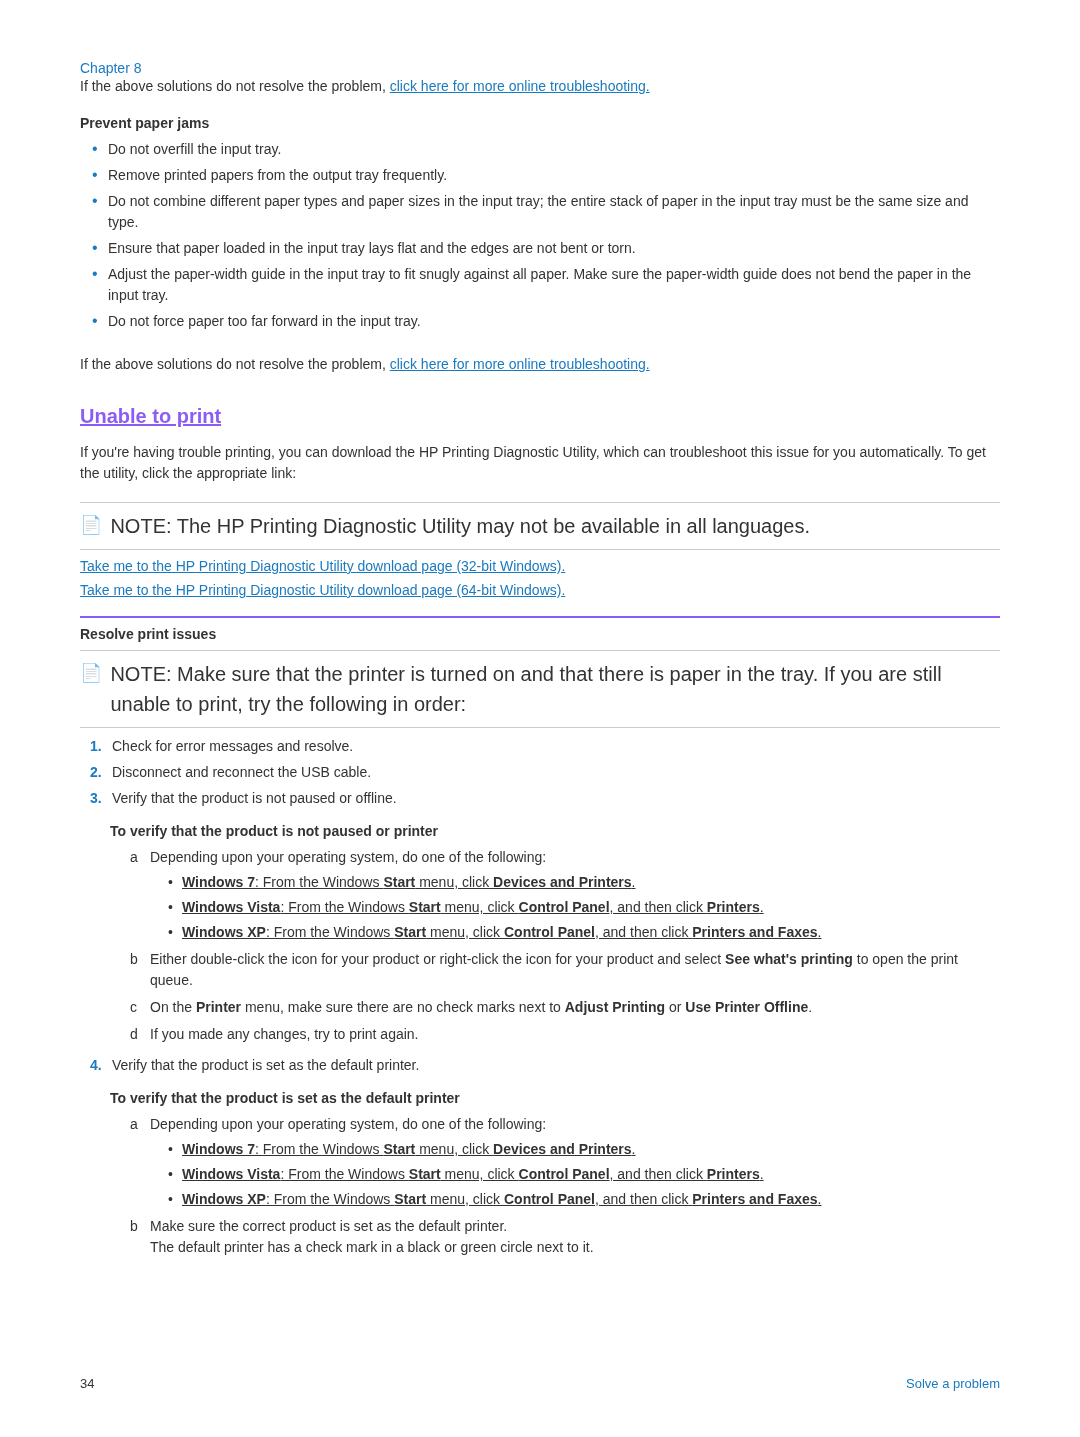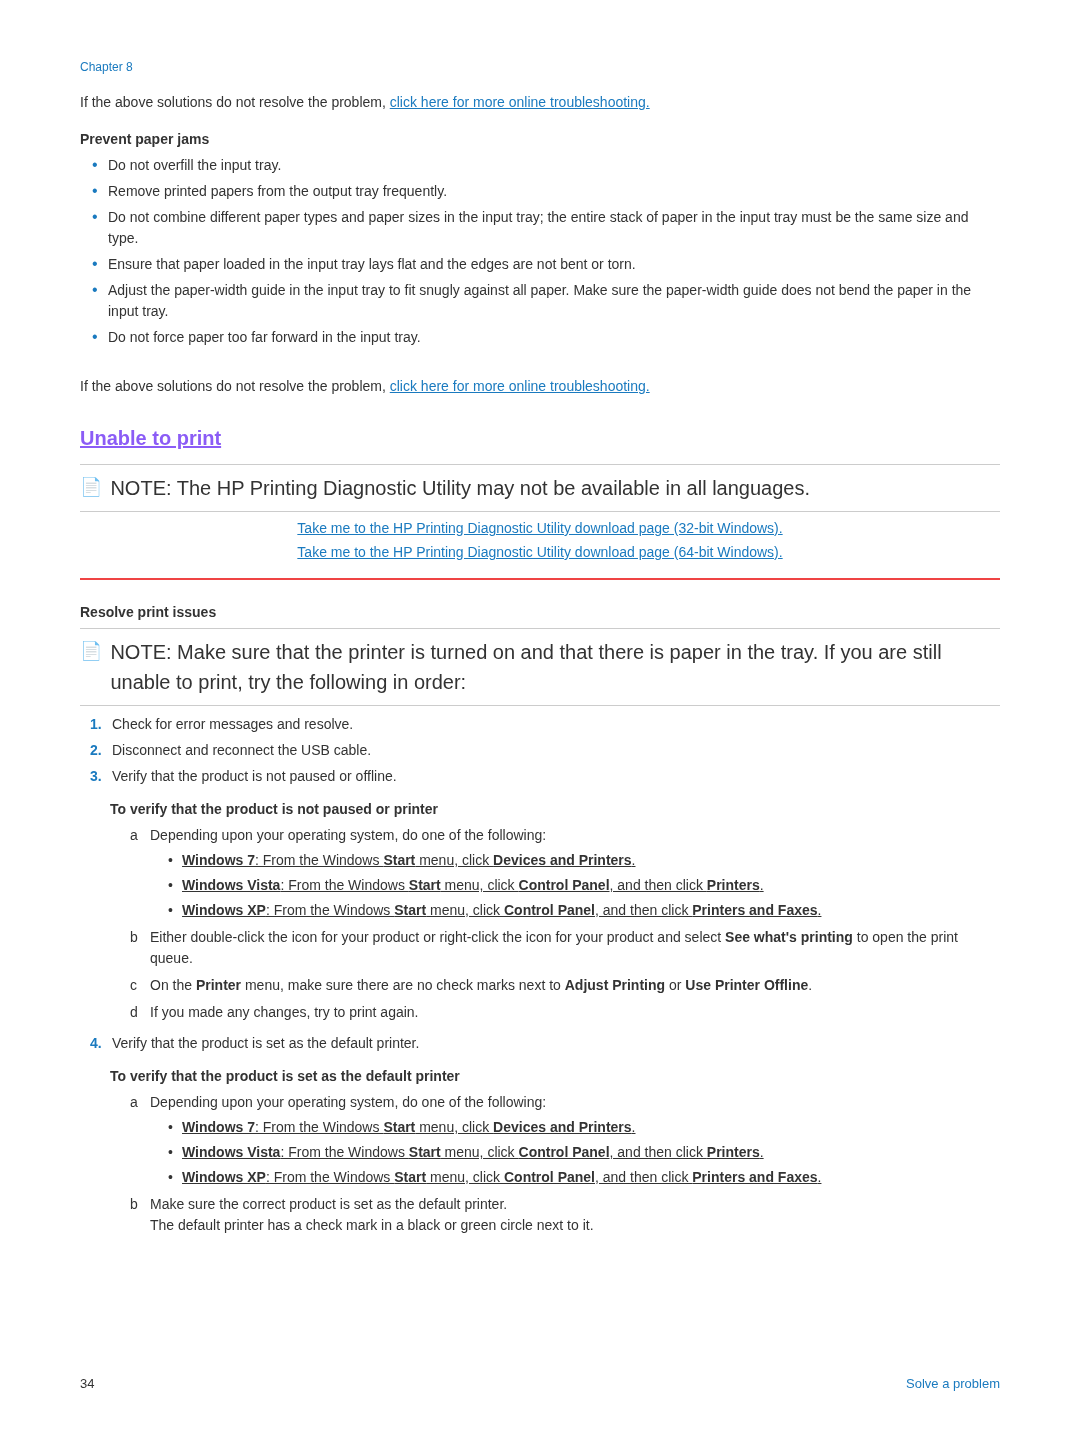--- a/index.html
+++ b/index.html
@@ -10,42 +10,41 @@
       background: #fff;
       width: 1080px;
       min-height: 1437px;
       position: relative;
     }
     .page {
       padding: 60px 80px 80px 80px;
     }
     .chapter-label {
       color: #1a7abf;
-      font-size: 12px;
-      margin-bottom: 18px;
+      font-size: 14px;
     }
     .intro-text {
       font-size: 14px;
       margin-bottom: 18px;
       line-height: 1.5;
     }
     a {
       color: #1a7abf;
       text-decoration: underline;
     }
     .section-heading {
       font-weight: bold;
       font-size: 14px;
       margin-bottom: 8px;
       margin-top: 4px;
     }
     .bullet-list {
       list-style: none;
       padding-left: 10px;
-      margin-bottom: 28px;
+      margin-bottom: 22px;
     }
     .bullet-list li {
       position: relative;
       padding-left: 18px;
       margin-bottom: 5px;
       line-height: 1.5;
       font-size: 14px;
     }
     .bullet-list li::before {
       content: "•";
@@ -80,29 +79,28 @@
       flex-shrink: 0;
       margin-top: 1px;
     }
     .note-text {
       font-size: 20px;
       line-height: 1.5;
     }
     .link-line {
       margin: 8px 0;
       font-size: 14px;
-      text-align: center;
     }
     .resolve-heading {
       font-weight: bold;
       font-size: 14px;
       margin-top: 18px;
       margin-bottom: 4px;
-      border-top: 2px solid #ef4444;
-      padding-top: 24px;
+      border-top: 2px solid #8b5cf6;
+      padding-top: 8px;
     }
     .ordered-list {
       list-style: none;
       padding-left: 10px;
       margin-bottom: 10px;
     }
     .ordered-list > li {
       position: relative;
       padding-left: 22px;
       margin-bottom: 5px;
@@ -195,20 +193,21 @@
     </ul>
   </div>
 
   <p class="intro-text">
     <span>If the above solutions do not resolve the problem,</span>
     <a href="#">click here for more online troubleshooting.</a>
   </p>
 
   <h1 class="h1-section">Unable to print</h1>
 
+  <p class="intro-text">If you're having trouble printing, you can download the HP Printing Diagnostic Utility, which can troubleshoot this issue for you automatically. To get the utility, click the appropriate link:</p>
 
   <div class="note-box">
     <span class="note-icon">📄</span>
     <span class="note-text">NOTE:   The HP Printing Diagnostic Utility may not be available in all languages.</span>
   </div>
 
   <div class="link-line">
     <a href="#">Take me to the HP Printing Diagnostic Utility download page (32-bit Windows).</a>
   </div>
   <div class="link-line">

